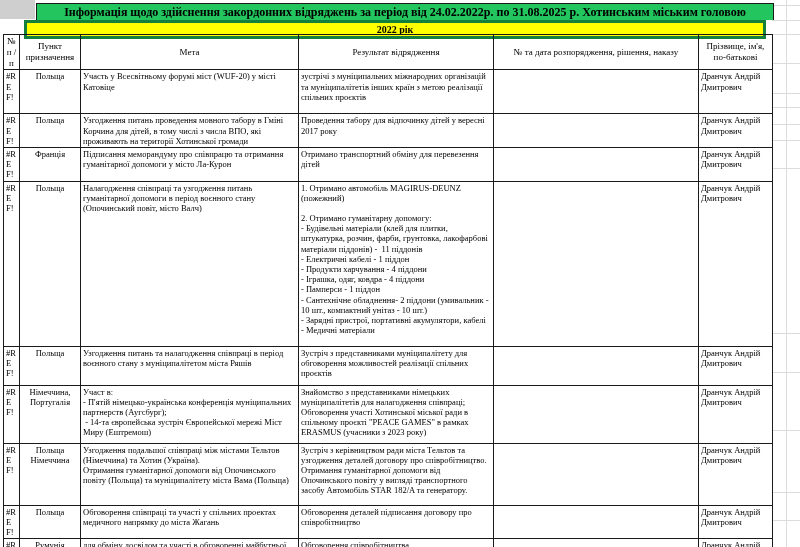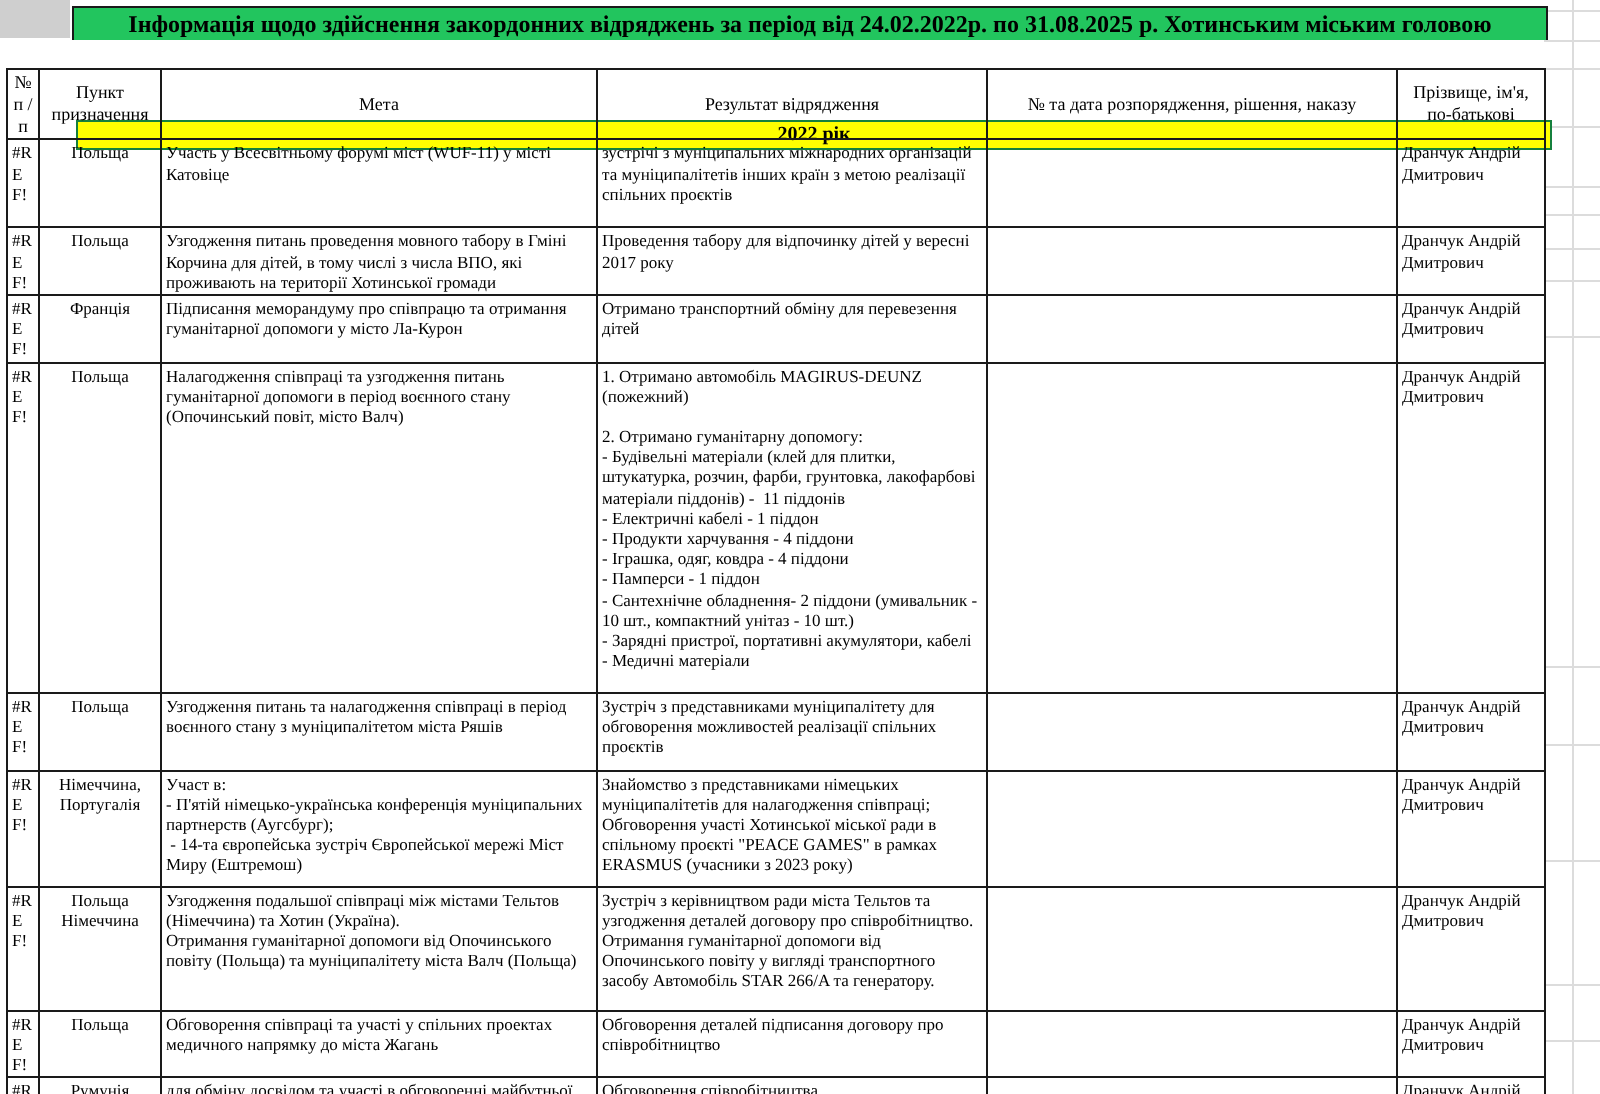--- a/index.html
+++ b/index.html
@@ -15,24 +15,24 @@
   }
   .hgrid{position:absolute;height:1px;background:#dcdcdc;}
   .vgrid{position:absolute;width:1px;background:#dcdcdc;}
   .title-cell{
     position:absolute;left:36px;top:3px;width:736px;height:16px;
     border:1px solid #1a1a1a;border-bottom:none;background:#22c55e;
     display:flex;align-items:center;justify-content:center;
     font-weight:bold;font-size:12px;white-space:nowrap;
   }
   .year-band{
-    position:absolute;left:38px;top:20px;width:736px;height:13px;
-    border:1px solid #15803d;
+    position:absolute;left:24px;top:20px;width:736px;height:13px;
+    border:3px solid #15803d;
     display:flex;align-items:center;justify-content:center;
-    font-weight:bold;font-size:10px;margin-top:40px;
+    font-weight:bold;font-size:10px;
   }
   table.main{
     position:absolute;left:3px;top:34px;
     width:769px;table-layout:fixed;border-collapse:collapse;
   }
   table.main th, table.main td{
     border:1px solid #1a1a1a;
     font-size:8.5px;line-height:1.2;
     padding:1px 2px;vertical-align:top;
     white-space:pre-wrap;word-wrap:break-word;overflow:hidden;
@@ -90,21 +90,21 @@
       <th>Мета</th>
       <th>Результат відрядження</th>
       <th>№ та дата розпорядження, рішення, наказу</th>
       <th>Прізвище, ім'я, по-батькові</th>
     </tr>
   </thead>
   <tbody id="table-body">
       <tr style="height: 44px;">
         <td class="c-ref">#REF!</td>
         <td class="c-dest">Польща</td>
-        <td class="c-purpose">Участь у Всесвітньому форумі міст (WUF-11) у місті Катовіце</td>
+        <td class="c-purpose">Участь у Всесвітньому форумі міст (WUF-20) у місті Катовіце</td>
         <td class="c-result">зустрічі з муніципальних міжнародних організацій та муніципалітетів інших країн з метою реалізації спільних проєктів</td>
         <td class="c-order"></td>
         <td class="c-name">Дранчук Андрій Дмитрович</td>
       </tr>
       <tr style="height: 33px;">
         <td class="c-ref">#REF!</td>
         <td class="c-dest">Польща</td>
         <td class="c-purpose">Узгодження питань проведення мовного табору в Гміні Корчина для дітей, в тому числі з числа ВПО, які проживають на території Хотинської громади</td>
         <td class="c-result">Проведення табору для відпочинку дітей у вересні 2017 року</td>
         <td class="c-order"></td>
@@ -152,23 +152,23 @@
  - 14-та європейська зустріч Європейської мережі Міст Миру (Ештремош)</td>
         <td class="c-result">Знайомство з представниками німецьких муніципалітетів для налагодження співпраці;
 Обговорення участі Хотинської міської ради в спільному проєкті "PEACE GAMES" в рамках ERASMUS (учасники з 2023 року)</td>
         <td class="c-order"></td>
         <td class="c-name">Дранчук Андрій Дмитрович</td>
       </tr>
       <tr style="height: 62px;">
         <td class="c-ref">#REF!</td>
         <td class="c-dest">Польща Німеччина</td>
         <td class="c-purpose">Узгодження подальшої співпраці між містами Тельтов (Німеччина) та Хотин (Україна).
-Отримання гуманітарної допомоги від Опочинського повіту (Польща) та муніципалітету міста Валч (Польща)</td>
+Отримання гуманітарної допомоги від Опочинського повіту (Польща) та муніципалітету міста Вама (Польща)</td>
         <td class="c-result">Зустріч з керівництвом ради міста Тельтов та узгодження деталей договору про співробітництво.
-Отримання гуманітарної допомоги від Опочинського повіту у вигляді транспортного засобу Автомобіль STAR 266/A та генератору.</td>
+Отримання гуманітарної допомоги від Опочинського повіту у вигляді транспортного засобу Автомобіль STAR 182/A та генератору.</td>
         <td class="c-order"></td>
         <td class="c-name">Дранчук Андрій Дмитрович</td>
       </tr>
       <tr style="height: 28px;">
         <td class="c-ref">#REF!</td>
         <td class="c-dest">Польща</td>
         <td class="c-purpose">Обговорення співпраці та участі у спільних проектах медичного напрямку до міста Жагань</td>
         <td class="c-result">Обговорення деталей підписання договору про співробітництво</td>
         <td class="c-order"></td>
         <td class="c-name">Дранчук Андрій Дмитрович</td>

